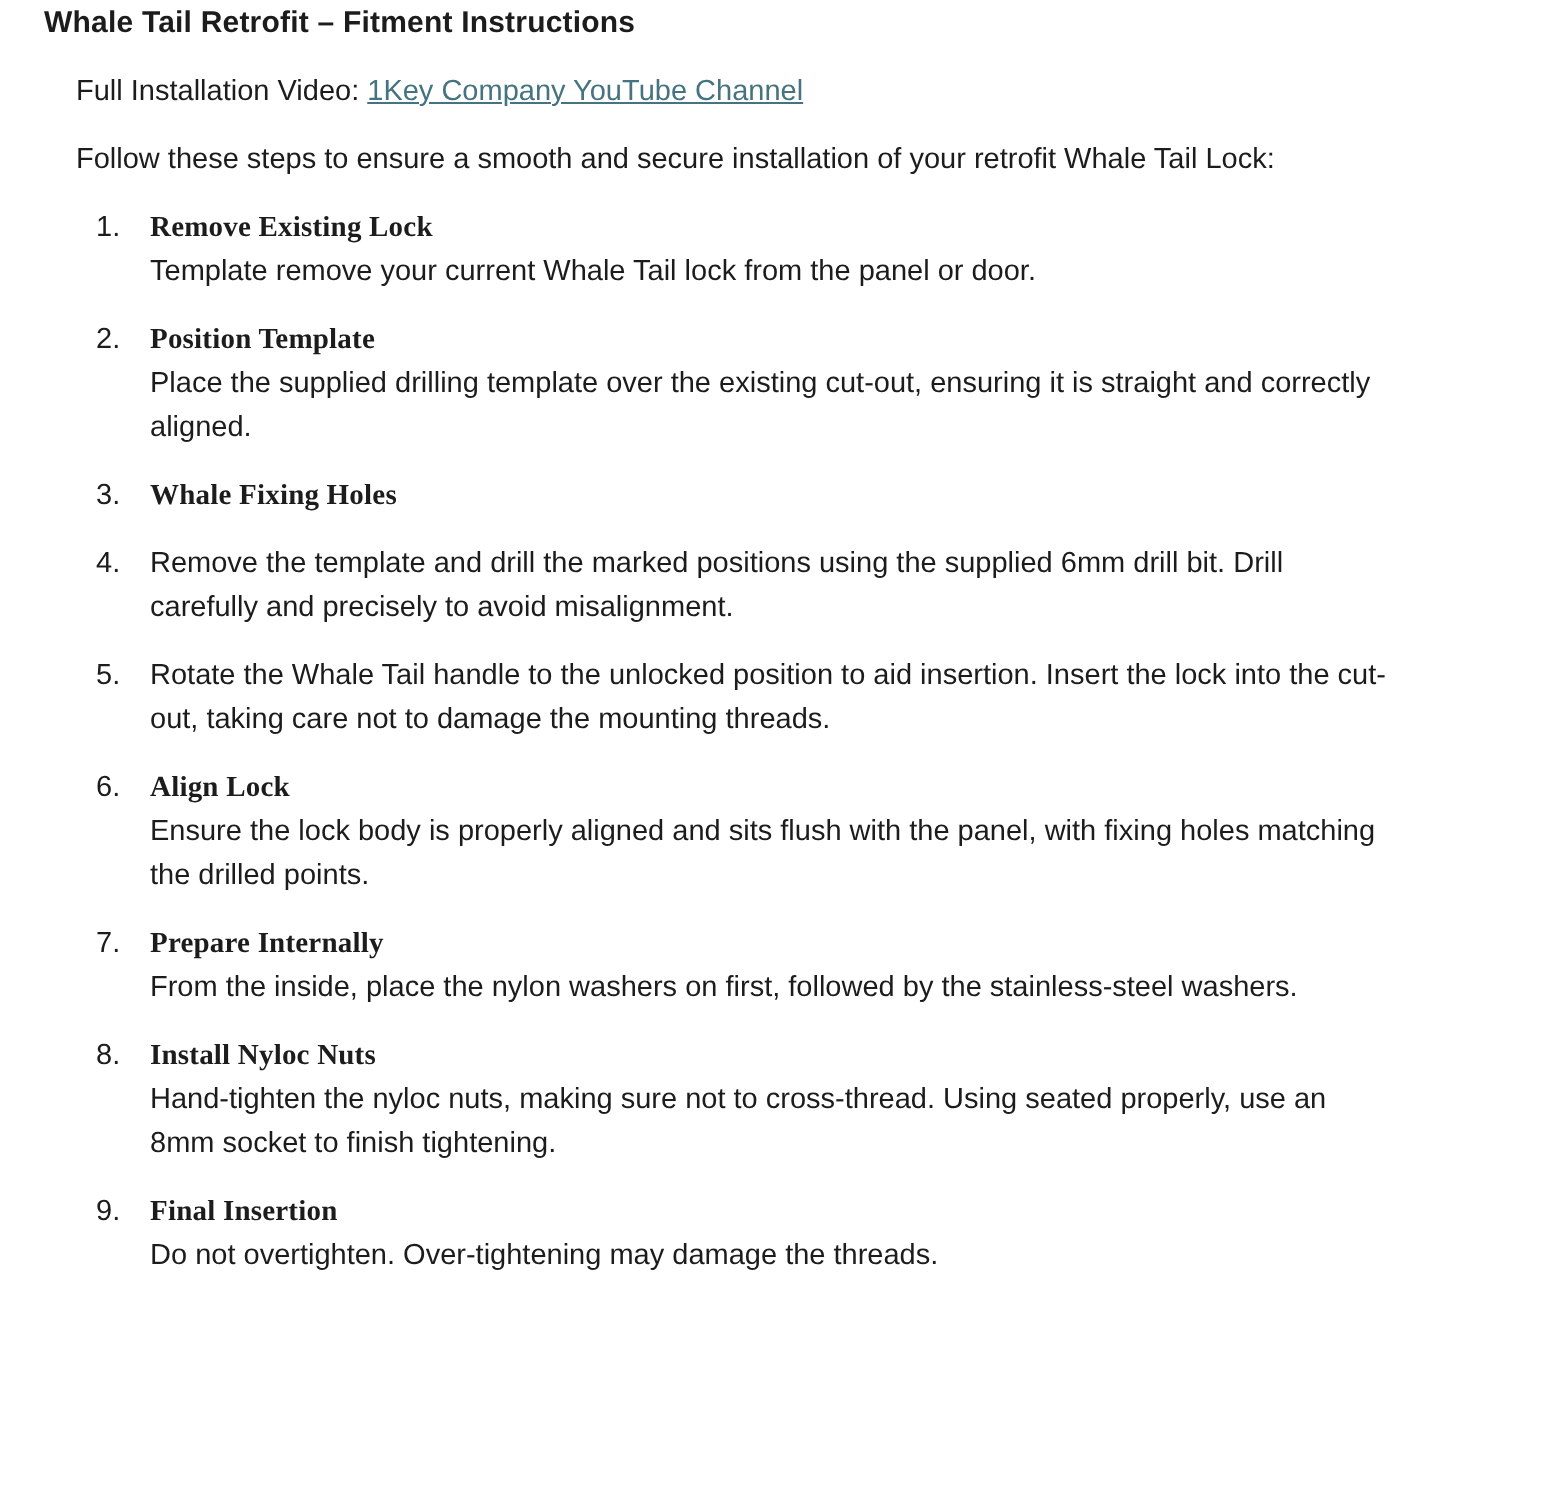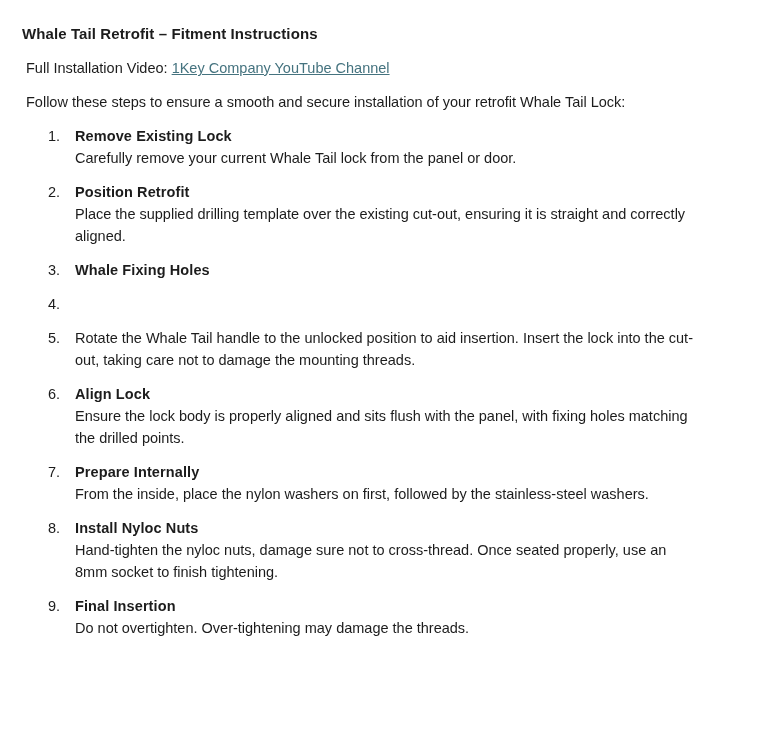--- a/index.html
+++ b/index.html
@@ -11,31 +11,31 @@
   body {
     width: 773px;
     height: 755px;
     font-family: "Liberation Sans", sans-serif;
     font-size: 14.5px;
     line-height: 22px;
     color: #1c1c1c;
     overflow: hidden;
   }
   .doc {
-    padding: 23px 22px 0 22px;
+    padding: 1px 22px 0 22px;
   }
   .doc-title {
     font-size: 15px;
     font-weight: 700;
     line-height: 22px;
     margin: 0 0 12px 0;
     letter-spacing: 0.1px;
   }
   .para {
-    margin: 0 0 12px 4px;
+    margin: 0 0 12px 16px;
     max-width: 690px;
   }
   .link {
     color: #45737f;
     text-decoration: underline;
     cursor: pointer;
   }
   ol.steps {
     list-style: none;
     margin: 0;
@@ -49,20 +49,21 @@
     flex: 0 0 27px;
     margin-left: 26px;
     text-align: left;
   }
   .step-content {
     max-width: 622px;
   }
   .step-heading {
     font-weight: 700;
     letter-spacing: 0.1px;
+    font-family: Liberation Serif, serif;
   }
   .step-body {
     font-weight: 400;
   }
 </style>
 </head>
 <body>
 
 <div class="doc">
 
@@ -71,42 +72,43 @@
   <p class="para"><span>Full Installation Video: </span><a href="#" class="link">1Key Company YouTube Channel</a></p>
 
   <p class="para">Follow these steps to ensure a smooth and secure installation of your retrofit Whale Tail Lock:</p>
 
   <ol class="steps">
 
     <li class="step">
       <span class="step-num">1.</span>
       <div class="step-content">
         <div class="step-heading">Remove Existing Lock</div>
-        <div class="step-body">Carefully remove your current Whale Tail lock from the panel or door.</div>
+        <div class="step-body">Template remove your current Whale Tail lock from the panel or door.</div>
       </div>
     </li>
 
     <li class="step">
       <span class="step-num">2.</span>
       <div class="step-content">
-        <div class="step-heading">Position Retrofit</div>
+        <div class="step-heading">Position Template</div>
         <div class="step-body">Place the supplied drilling template over the existing cut-out, ensuring it is straight and correctly aligned.</div>
       </div>
     </li>
 
     <li class="step">
       <span class="step-num">3.</span>
       <div class="step-content">
         <div class="step-heading">Whale Fixing Holes</div>
       </div>
     </li>
 
     <li class="step">
       <span class="step-num">4.</span>
       <div class="step-content">
+        <div class="step-body">Remove the template and drill the marked positions using the supplied 6mm drill bit. Drill carefully and precisely to avoid misalignment.</div>
       </div>
     </li>
 
     <li class="step">
       <span class="step-num">5.</span>
       <div class="step-content">
         <div class="step-body">Rotate the Whale Tail handle to the unlocked position to aid insertion. Insert the lock into the cut-out, taking care not to damage the mounting threads.</div>
       </div>
     </li>
 
@@ -123,21 +125,21 @@
       <div class="step-content">
         <div class="step-heading">Prepare Internally</div>
         <div class="step-body">From the inside, place the nylon washers on first, followed by the stainless-steel washers.</div>
       </div>
     </li>
 
     <li class="step">
       <span class="step-num">8.</span>
       <div class="step-content">
         <div class="step-heading">Install Nyloc Nuts</div>
-        <div class="step-body">Hand-tighten the nyloc nuts, damage sure not to cross-thread. Once seated properly, use an 8mm socket to finish tightening.</div>
+        <div class="step-body">Hand-tighten the nyloc nuts, making sure not to cross-thread. Using seated properly, use an 8mm socket to finish tightening.</div>
       </div>
     </li>
 
     <li class="step">
       <span class="step-num">9.</span>
       <div class="step-content">
         <div class="step-heading">Final Insertion</div>
         <div class="step-body">Do not overtighten. Over-tightening may damage the threads.</div>
       </div>
     </li>

